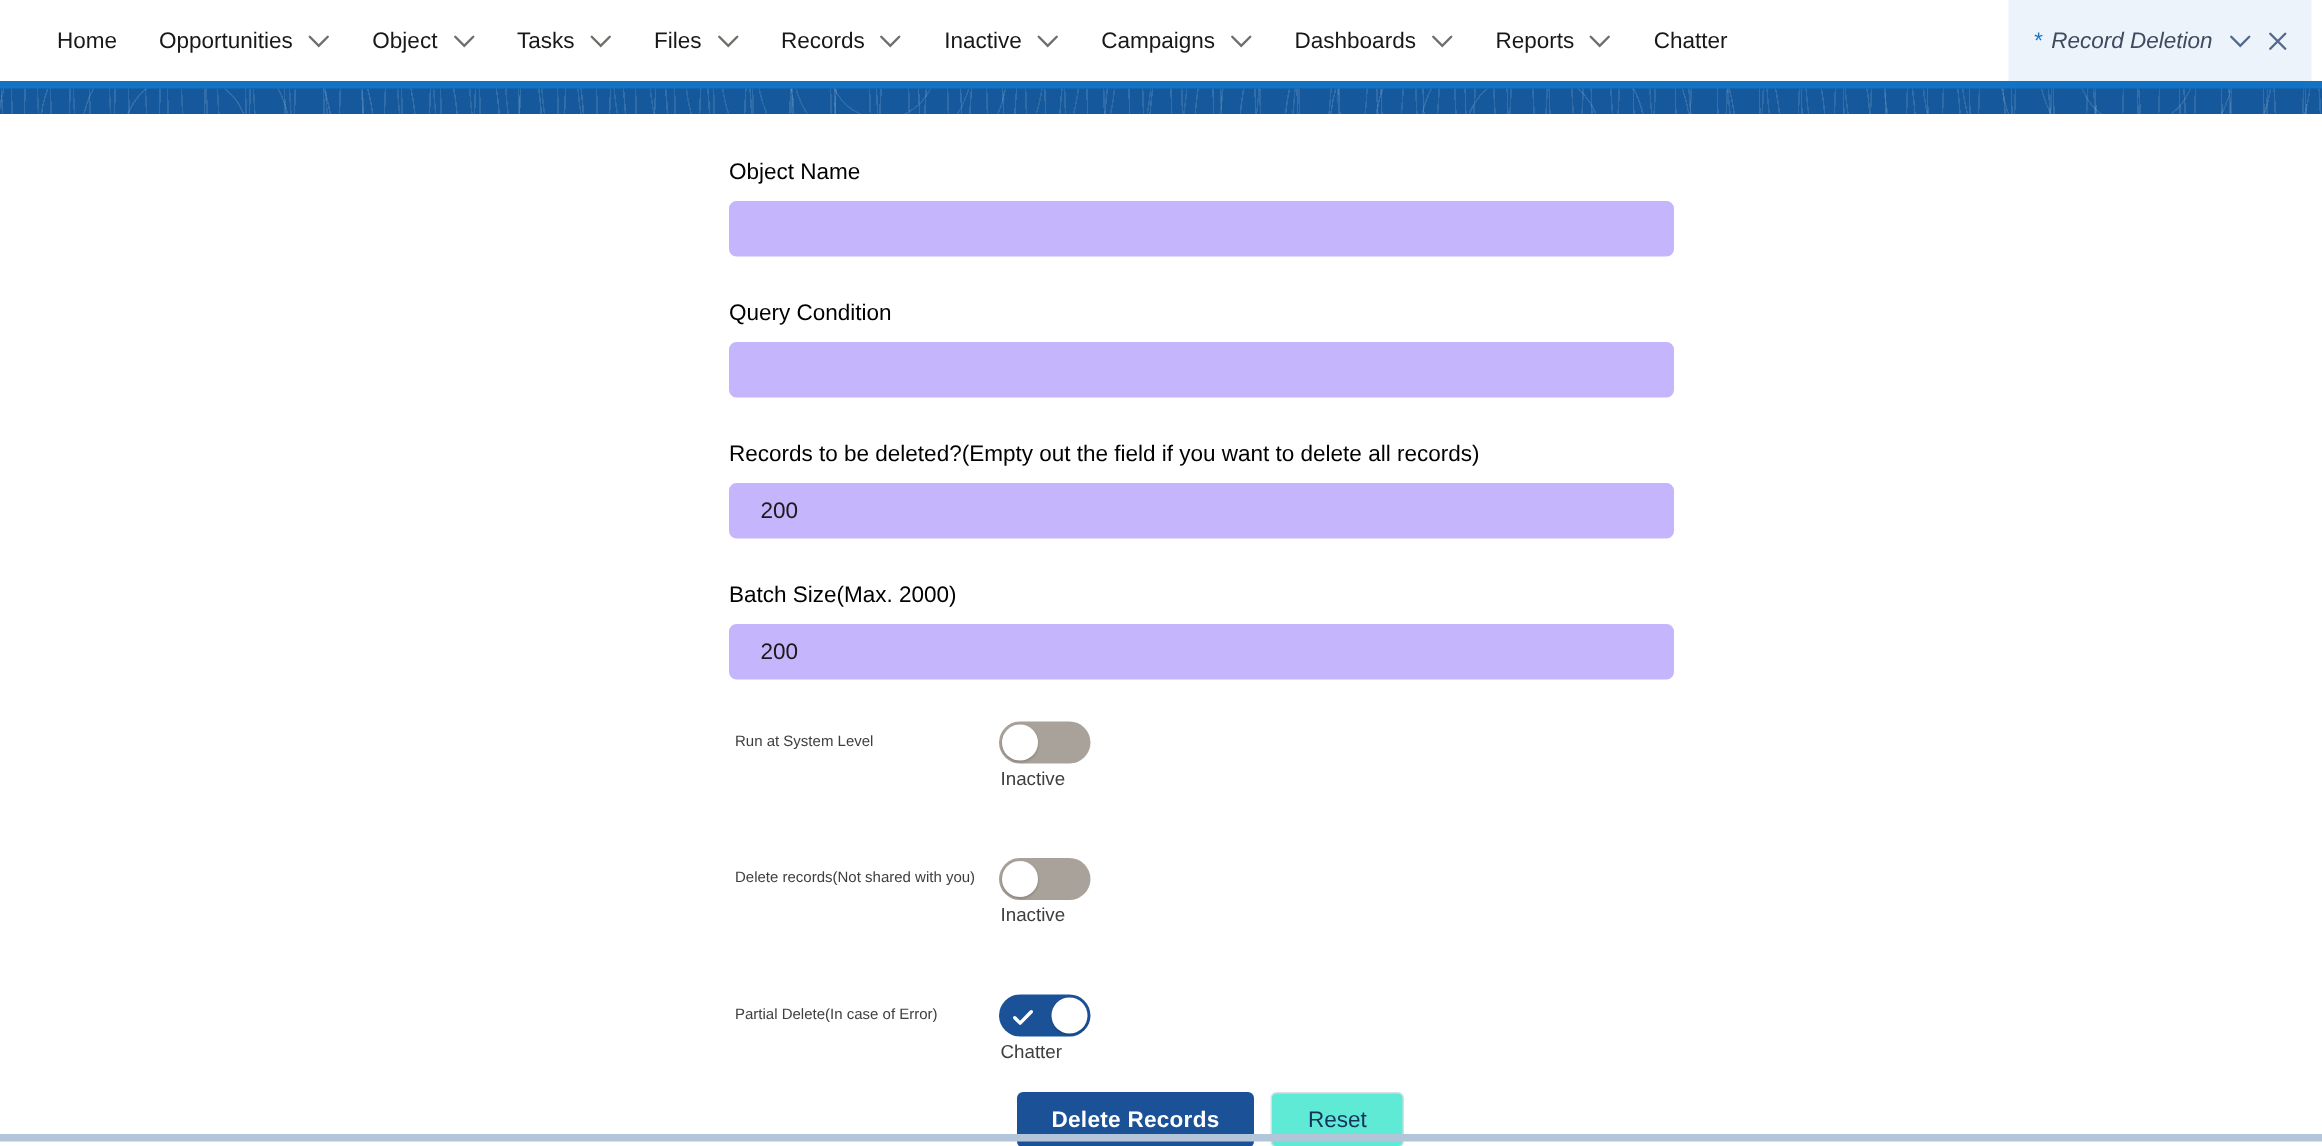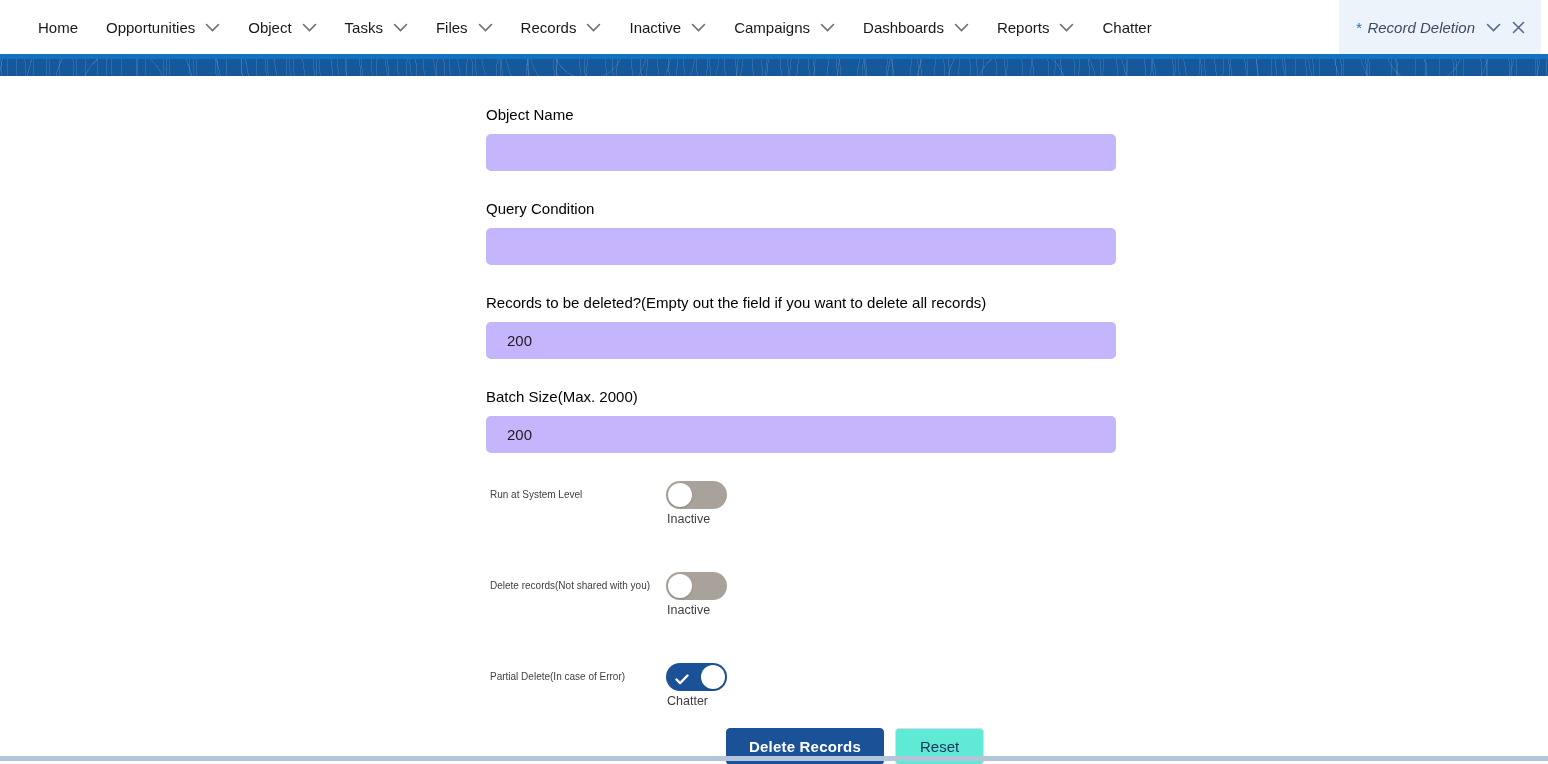--- a/index.html
+++ b/index.html
@@ -49,21 +49,21 @@
     box-shadow:0 1px 2px rgba(0,0,0,0.2); }
   .toggle.off .knob { left:2px; }
   .toggle.on  .knob { right:2px; }
   .toggle .check { position:absolute; left:9px; top:8px; }
   .toggle-state { font-size:12.5px; color:#3e3e3c; margin-top:3px; padding-left:1px; }
 
   .btn-row { margin-top:20px; padding-left:192px; display:flex; gap:11px; }
   .btn { height:37px; border-radius:4px; font-size:15px; cursor:pointer;
     font-family:"Liberation Sans", sans-serif; }
   .btn-primary { background:#1b5297; color:#fff; border:1px solid #1b5297;
-    padding:0 22px; font-weight:700; letter-spacing:0.2px;margin-left:48px; }
+    padding:0 22px; font-weight:700; letter-spacing:0.2px; }
   .btn-neutral { background:#5eead4; color:#16325c; border:1px solid #d8dde6; padding:0 24px; }
 
   
   .bottom-bar { position:absolute; left:0; bottom:3px; width:100%; height:5px; background:#b3c6d9; }
 </style>
 </head>
 <body>
 
 <div class="tabbar">
   <div class="nav-items">

